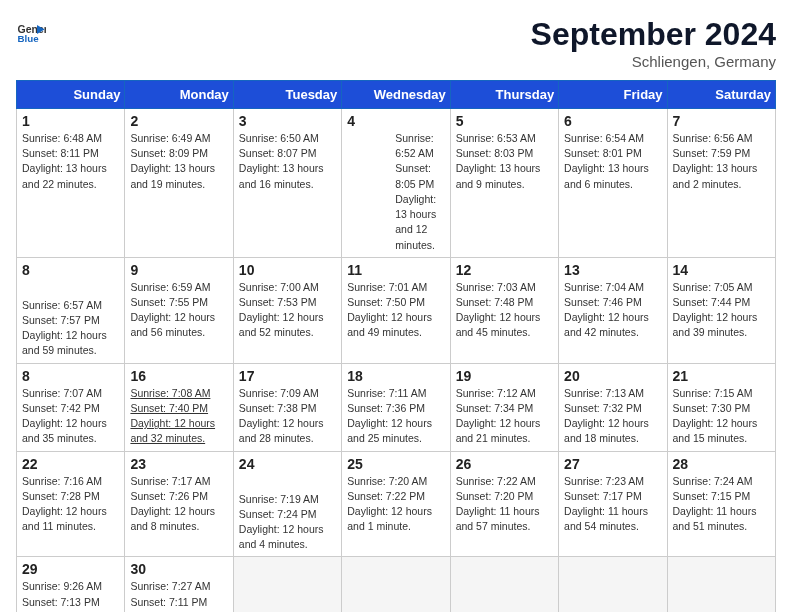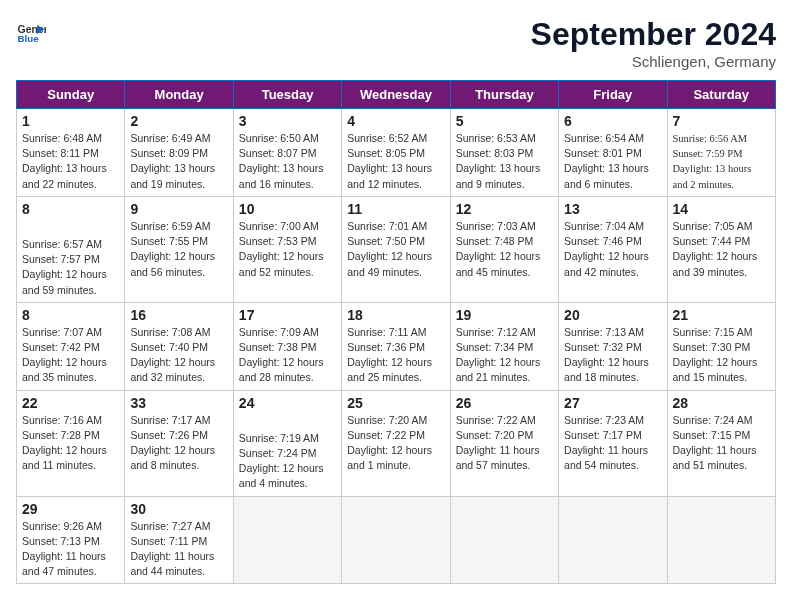--- a/index.html
+++ b/index.html
@@ -36,24 +36,24 @@
     .location {
       font-size: 15px;
       color: #555;
     }
     table {
       width: 100%;
       border-collapse: collapse;
       font-size: 11px;
     }
     thead tr th {
-      background: #701a75;
+      background: #1d4ed8;
       color: #fff;
       padding: 6px 4px;
-      text-align: center;
+      text-align: right;
       font-size: 13px;
       font-weight: bold;
       border: 1px solid #1565c0;
     }
     tbody tr td {
       vertical-align: top;
       border: 1px solid #ccc;
       padding: 4px 5px;
       min-height: 80px;
       width: calc(100% / 7);
@@ -122,42 +122,42 @@
         </td>
         <td>
           <span class="day-num">3</span>
           <div class="cell-text" style="white-space: pre-line;">Sunrise: 6:50 AM
 Sunset: 8:07 PM
 Daylight: 13 hours
 and 16 minutes.</div>
         </td>
         <td>
           <span class="day-num">4</span>
-          <div class="cell-text" style="white-space: pre-line;">Sunrise: 6:52 AM
+          <div class="cell-text" style="white-space: pre-line; margin-left: 48px;">Sunrise: 6:52 AM
 Sunset: 8:05 PM
 Daylight: 13 hours
 and 12 minutes.</div>
         </td>
         <td>
           <span class="day-num">5</span>
           <div class="cell-text" style="white-space: pre-line;">Sunrise: 6:53 AM
 Sunset: 8:03 PM
 Daylight: 13 hours
 and 9 minutes.</div>
         </td>
         <td>
           <span class="day-num">6</span>
           <div class="cell-text" style="white-space: pre-line;">Sunrise: 6:54 AM
 Sunset: 8:01 PM
 Daylight: 13 hours
 and 6 minutes.</div>
         </td>
         <td>
           <span class="day-num">7</span>
-          <div class="cell-text" style="white-space: pre-line; font-family: Liberation Serif, serif;">Sunrise: 6:56 AM
+          <div class="cell-text" style="white-space: pre-line;">Sunrise: 6:56 AM
 Sunset: 7:59 PM
 Daylight: 13 hours
 and 2 minutes.</div>
         </td>
       </tr>
       <tr>
         <td>
           <span class="day-num">8</span>
           <div class="cell-text" style="white-space: pre-line; margin-top: 20px;">Sunrise: 6:57 AM
 Sunset: 7:57 PM
@@ -210,21 +210,21 @@
       <tr>
         <td>
           <span class="day-num">8</span>
           <div class="cell-text" style="white-space: pre-line;">Sunrise: 7:07 AM
 Sunset: 7:42 PM
 Daylight: 12 hours
 and 35 minutes.</div>
         </td>
         <td>
           <span class="day-num">16</span>
-          <div class="cell-text" style="white-space: pre-line;">Sunrise: 7:08 AM
+          <div class="cell-text" style="white-space: pre-line; text-decoration: underline;">Sunrise: 7:08 AM
 Sunset: 7:40 PM
 Daylight: 12 hours
 and 32 minutes.</div>
         </td>
         <td>
           <span class="day-num">17</span>
           <div class="cell-text" style="white-space: pre-line;">Sunrise: 7:09 AM
 Sunset: 7:38 PM
 Daylight: 12 hours
 and 28 minutes.</div>
@@ -260,21 +260,21 @@
       </tr>
       <tr>
         <td>
           <span class="day-num">22</span>
           <div class="cell-text" style="white-space: pre-line;">Sunrise: 7:16 AM
 Sunset: 7:28 PM
 Daylight: 12 hours
 and 11 minutes.</div>
         </td>
         <td>
-          <span class="day-num">33</span>
+          <span class="day-num">23</span>
           <div class="cell-text" style="white-space: pre-line;">Sunrise: 7:17 AM
 Sunset: 7:26 PM
 Daylight: 12 hours
 and 8 minutes.</div>
         </td>
         <td>
           <span class="day-num">24</span>
           <div class="cell-text" style="white-space: pre-line; margin-top: 20px;">Sunrise: 7:19 AM
 Sunset: 7:24 PM
 Daylight: 12 hours

